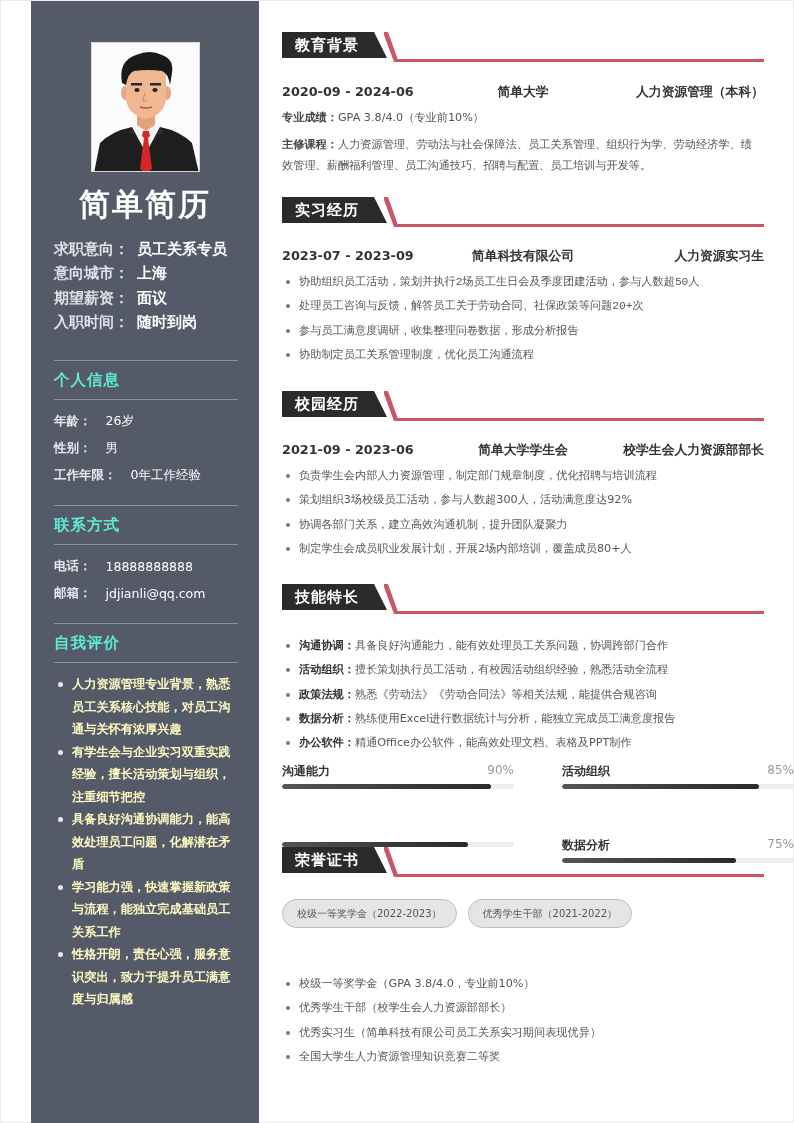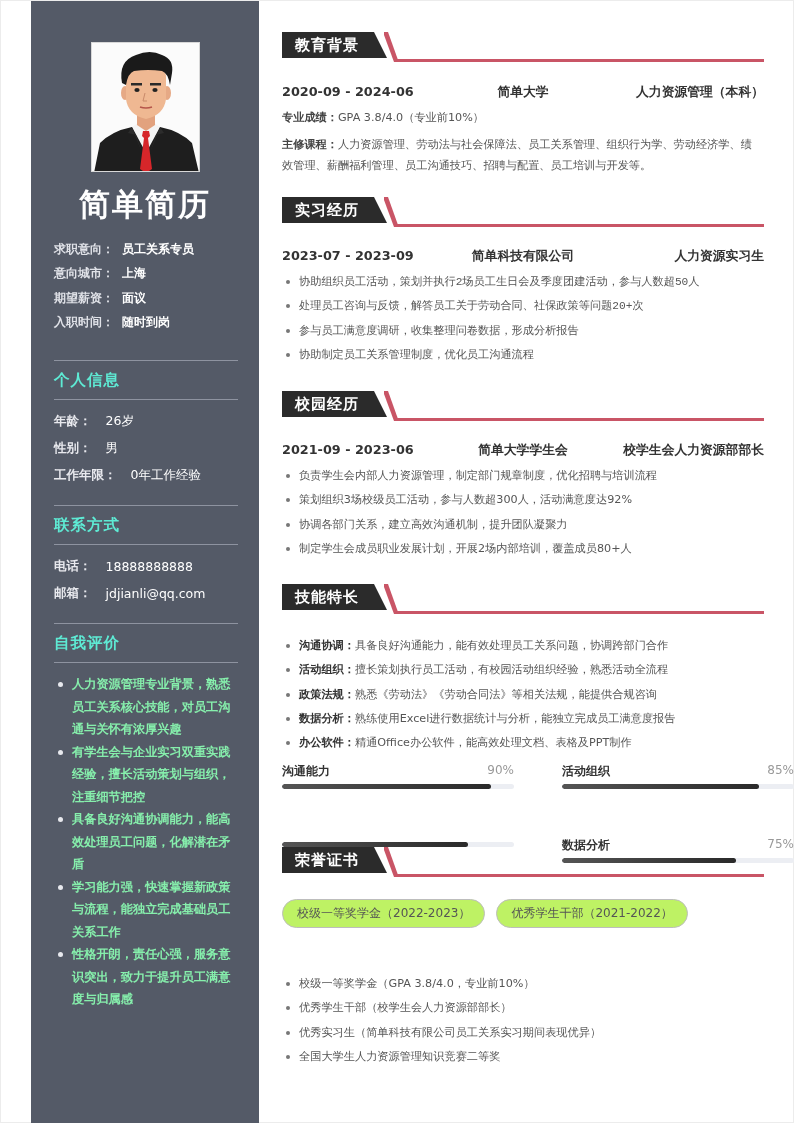--- a/index.html
+++ b/index.html
@@ -5,32 +5,32 @@
   * { box-sizing: border-box; margin: 0; padding: 0; }
   html, body { width: 794px; height: 1123px; background: #ffffff; overflow: hidden; }
   body { font-family: "DejaVu Sans", "Liberation Sans", sans-serif; color: #333; position: relative; }
   .page-border { position: absolute; left: 0; top: 0; width: 794px; height: 1123px; border: 1px solid #ececec; pointer-events: none; }
 
   
   .sidebar { position: absolute; left: 31px; top: 1px; width: 228px; height: 1122px; background: #545a67; color: #fff; }
   .photo { position: absolute; left: 60px; top: 41px; width: 109px; height: 130px; background: #fbfbfb; border: 1px solid #d8d8d8; overflow: hidden; }
   .name { position: absolute; left: 0; width: 228px; top: 183px; text-align: center; font-size: 31px; font-weight: bold; letter-spacing: 2px; color: #ffffff; }
   .intent-list { position: absolute; left: 23px; top: 236px; }
-  .kv-row { display: flex; font-size: 12px; font-weight: bold; height: 24.5px; align-items: center; white-space: nowrap; }
+  .kv-row { display: flex; font-size: 15px; font-weight: bold; height: 24.5px; align-items: center; white-space: nowrap; }
   .kv-label { color: #e0e2e8; }
   .kv-value { color: #ffffff; margin-left: 8px; }
   .side-sec { position: absolute; left: 23px; width: 184px; }
   .side-divider { height: 1px; background: #8e93a0; width: 184px; }
   .side-title { font-size: 15.5px; font-weight: bold; color: #5eead4; padding: 9px 0 8px 0; letter-spacing: 1px; }
   .info-list { padding-top: 8px; }
   .info-row { display: flex; font-size: 12.5px; height: 27px; align-items: center; white-space: nowrap; }
   .info-label { font-weight: bold; color: #e8e9ee; }
   .info-value { color: #ffffff; margin-left: 14px; }
   .eval-list { list-style: none; padding-top: 10px; }
-  .eval-item { position: relative; padding-left: 18px; font-size: 12.2px; font-weight: bold; line-height: 22.5px; color: #86efac; margin-bottom: 0; }
+  .eval-item { position: relative; padding-left: 18px; font-size: 12.2px; font-weight: bold; line-height: 22.5px; color: #fef9c3; margin-bottom: 0; }
   .eval-item::before { content: ""; position: absolute; left: 4px; top: 9px; width: 5px; height: 5px; border-radius: 50%; background: #e8e9ee; }
 
   
   .main { position: absolute; left: 282px; top: 0; width: 482px; }
   .sec-head { position: absolute; left: 0; width: 482px; height: 32px; }
   .sec-tag { position: absolute; left: 0; top: 0; height: 26px; width: 105px; background: #2b2b2b; clip-path: polygon(0 0, 92px 0, 105px 26px, 0 26px); }
   .sec-tag span { position: absolute; left: 13px; top: 4px; font-size: 15px; font-weight: bold; color: #fff; letter-spacing: 1px; }
   .sec-slash { position: absolute; left: 102px; top: 0; width: 14px; height: 30px; background: #c95566; clip-path: polygon(0 0, 4px 0, 14px 28px, 14px 30px, 10px 30px, 0 3px); }
   .sec-line { position: absolute; left: 112px; right: 0; top: 27px; height: 3px; background: #c95566; }
 
@@ -44,21 +44,21 @@
   .bullets li b { color: #333; }
 
   .skills-grid { position: absolute; left: 0; top: 763px; width: 482px; display: grid; grid-template-columns: 232px 232px; column-gap: 18px; row-gap: 9px; gap: 48px; }
   .skill-head { display: flex; justify-content: space-between; font-size: 12px; height: 16px; }
   .skill-name { font-weight: bold; color: #333; }
   .skill-pct { color: #999; }
   .skill-track { margin-top: 5px; height: 5px; background: #eceef3; border-radius: 3px; overflow: hidden; }
   .skill-fill { height: 5px; border-radius: 3px; background: linear-gradient(90deg, #555 0%, #3a3a3a 60%, #2a2a2a 100%); }
 
   .chips { position: absolute; left: 0; top: 899px; width: 482px; display: flex; flex-wrap: wrap; gap: 8px 11px; }
-  .chip { font-size: 12px; color: #555; border: 1px solid #bdbdbd; border-radius: 15px; height: 29px; line-height: 27px; padding: 0 14px; background: #bef264; white-space: nowrap; }
+  .chip { font-size: 10px; color: #555; border: 1px solid #bdbdbd; border-radius: 15px; height: 29px; line-height: 27px; padding: 0 14px; background: #e5e5e5; white-space: nowrap; }
 </style>
 </head>
 <body>
 
 <div class="page-border"></div>
 
 <aside class="sidebar">
   <div class="photo">
     <svg width="109" height="130" viewBox="0 0 109 130">
       <rect width="109" height="130" fill="#fbfbfb"></rect>

